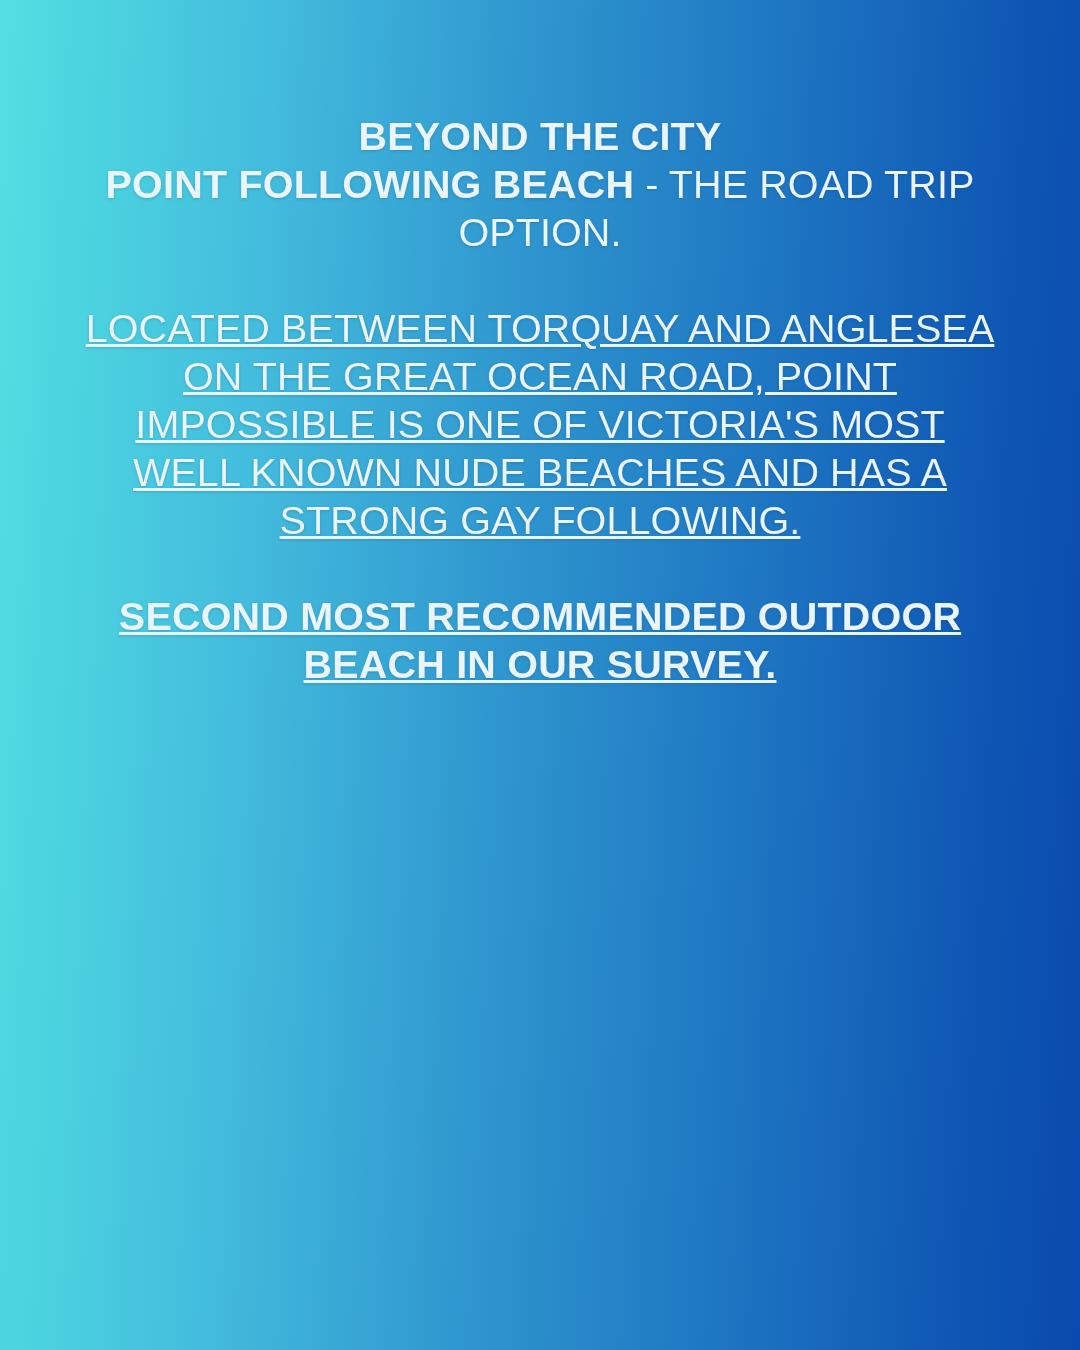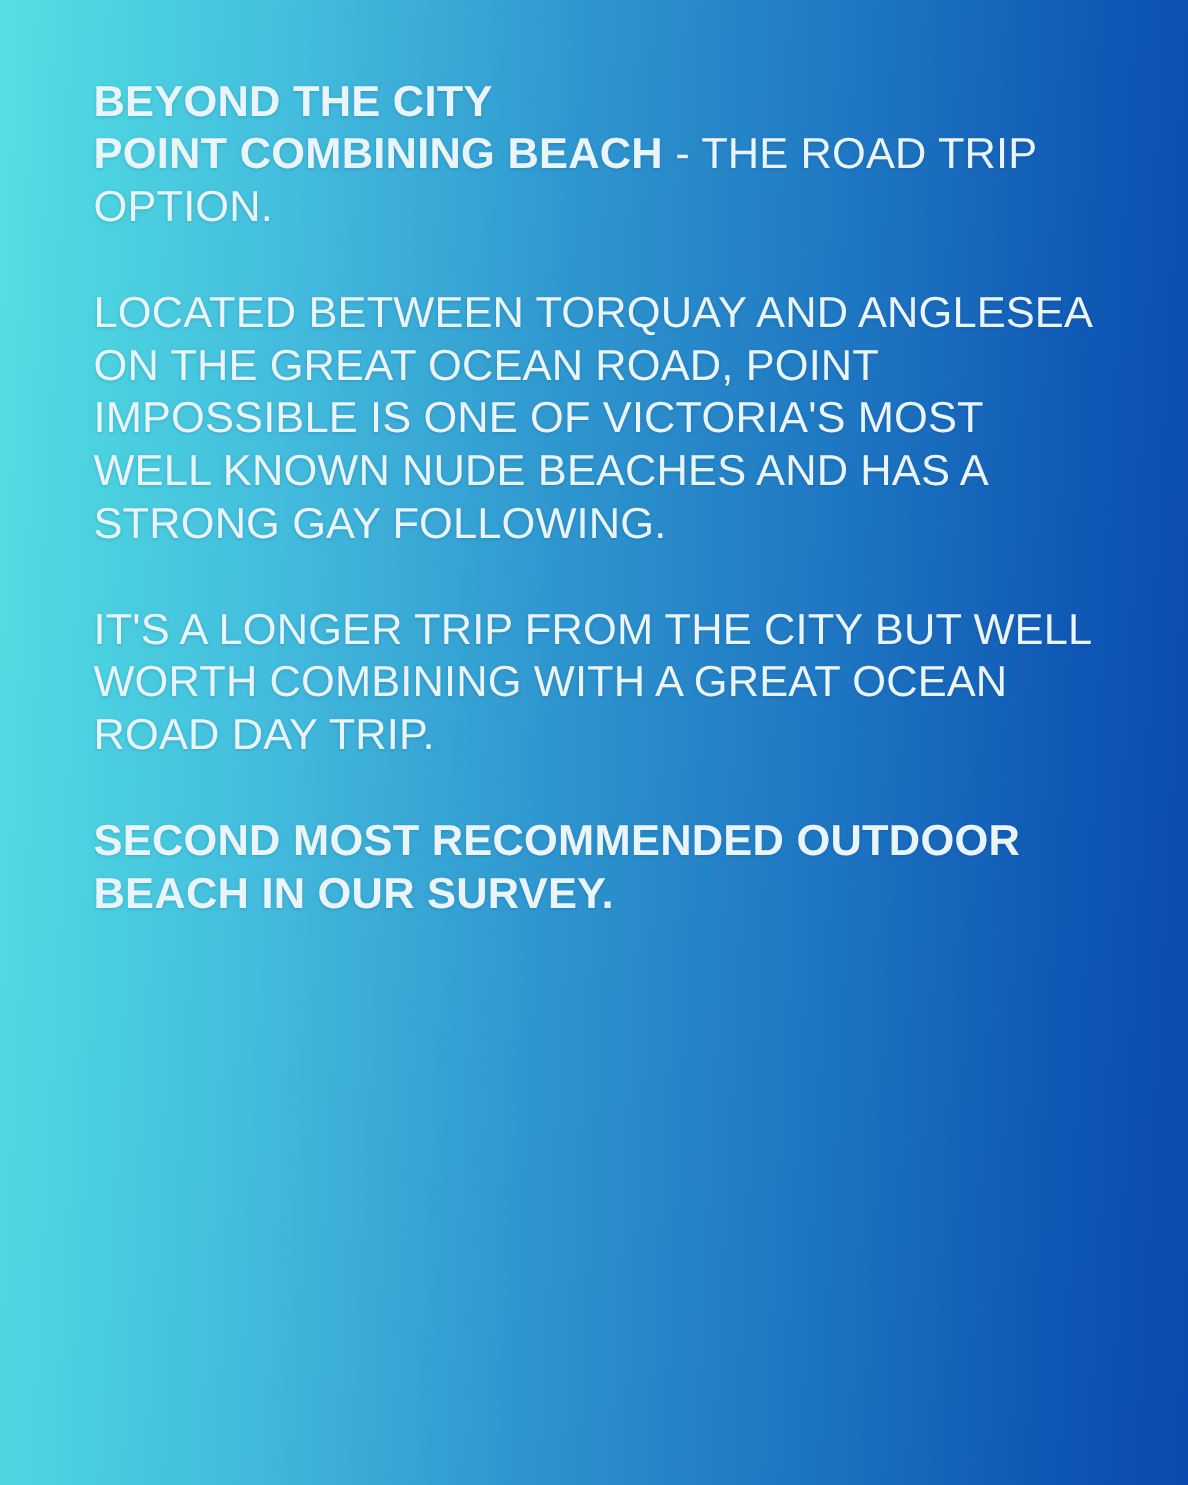--- a/index.html
+++ b/index.html
@@ -30,36 +30,38 @@
                   #0f58b4 88%,
                   #0a4aae 100%);
     padding: 0 85px;
     display: flex;
     flex-direction: column;
     align-items: center;
   }
 
   .copy-block {
     width: 910px;
-    margin-top: 68px;
+    margin-top: 112px;
+    text-align: center;
     color: #eaf4fb;
     text-shadow: 0 1px 3px rgba(10, 60, 120, 0.22);
   }
 
   .para {
     font-size: 39.5px;
     line-height: 48px;
     letter-spacing: 0.1px;
     font-weight: 400;
     margin: 0;
     white-space: pre-line;
   }
 
   .para + .para {
     margin-top: 48px;
+    text-decoration: underline;
   }
 
   .para--heading,
   .para--closing {
     font-weight: 700;
     letter-spacing: 0.2px;
   }
 
   .heading-lead {
     font-weight: 700;
@@ -71,23 +73,22 @@
     letter-spacing: 0.1px;
   }
 </style>
 </head>
 <body>
 
 <div class="poster">
 
   <div class="copy-block">
 
-    <p class="para para--heading"><span>BEYOND THE CITY</span><br><span class="heading-lead">POINT COMBINING BEACH</span><span class="heading-rest"> - THE ROAD TRIP OPTION.</span></p>
+    <p class="para para--heading"><span>BEYOND THE CITY</span><br><span class="heading-lead">POINT FOLLOWING BEACH</span><span class="heading-rest"> - THE ROAD TRIP OPTION.</span></p>
 
     <p class="para">LOCATED BETWEEN TORQUAY AND ANGLESEA ON THE GREAT OCEAN ROAD, POINT IMPOSSIBLE IS ONE OF VICTORIA'S MOST WELL KNOWN NUDE BEACHES AND HAS A STRONG GAY FOLLOWING.</p>
 
-    <p class="para">IT'S A LONGER TRIP FROM THE CITY BUT WELL WORTH COMBINING WITH A GREAT OCEAN ROAD DAY TRIP.</p>
 
     <p class="para para--closing">SECOND MOST RECOMMENDED OUTDOOR BEACH IN OUR SURVEY.</p>
 
   </div>
 
 </div>
 
 </body></html>

